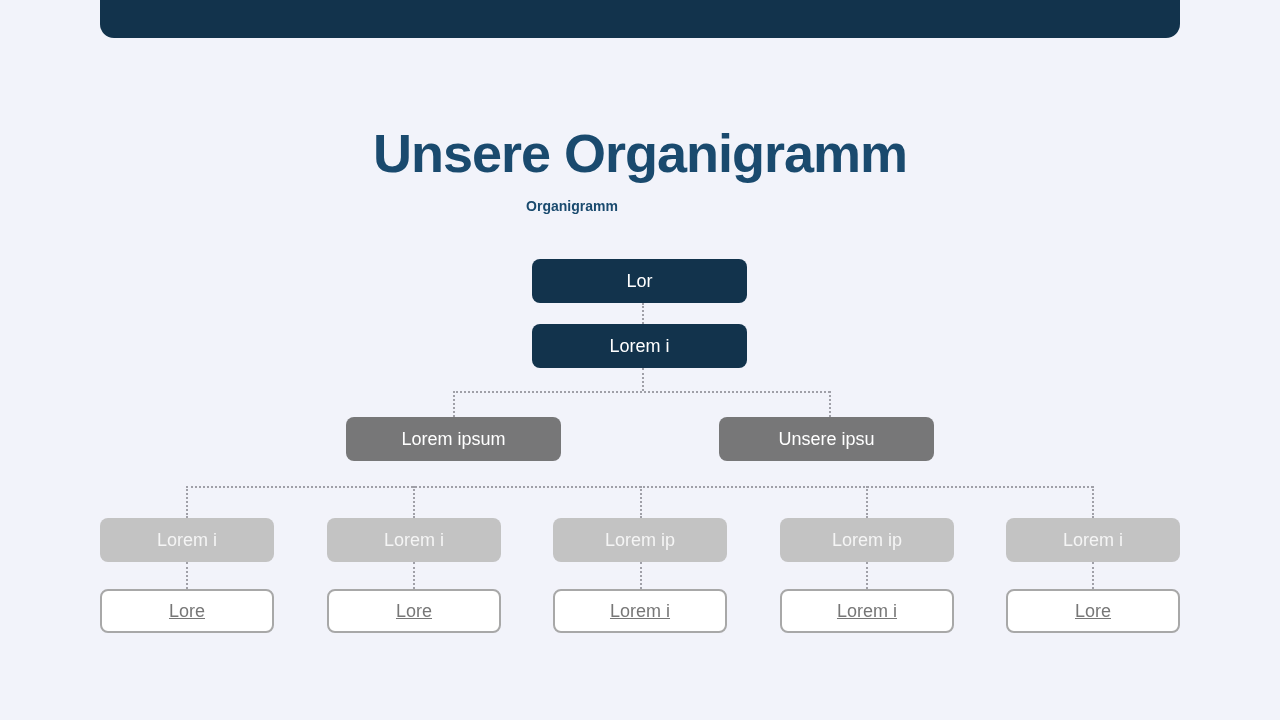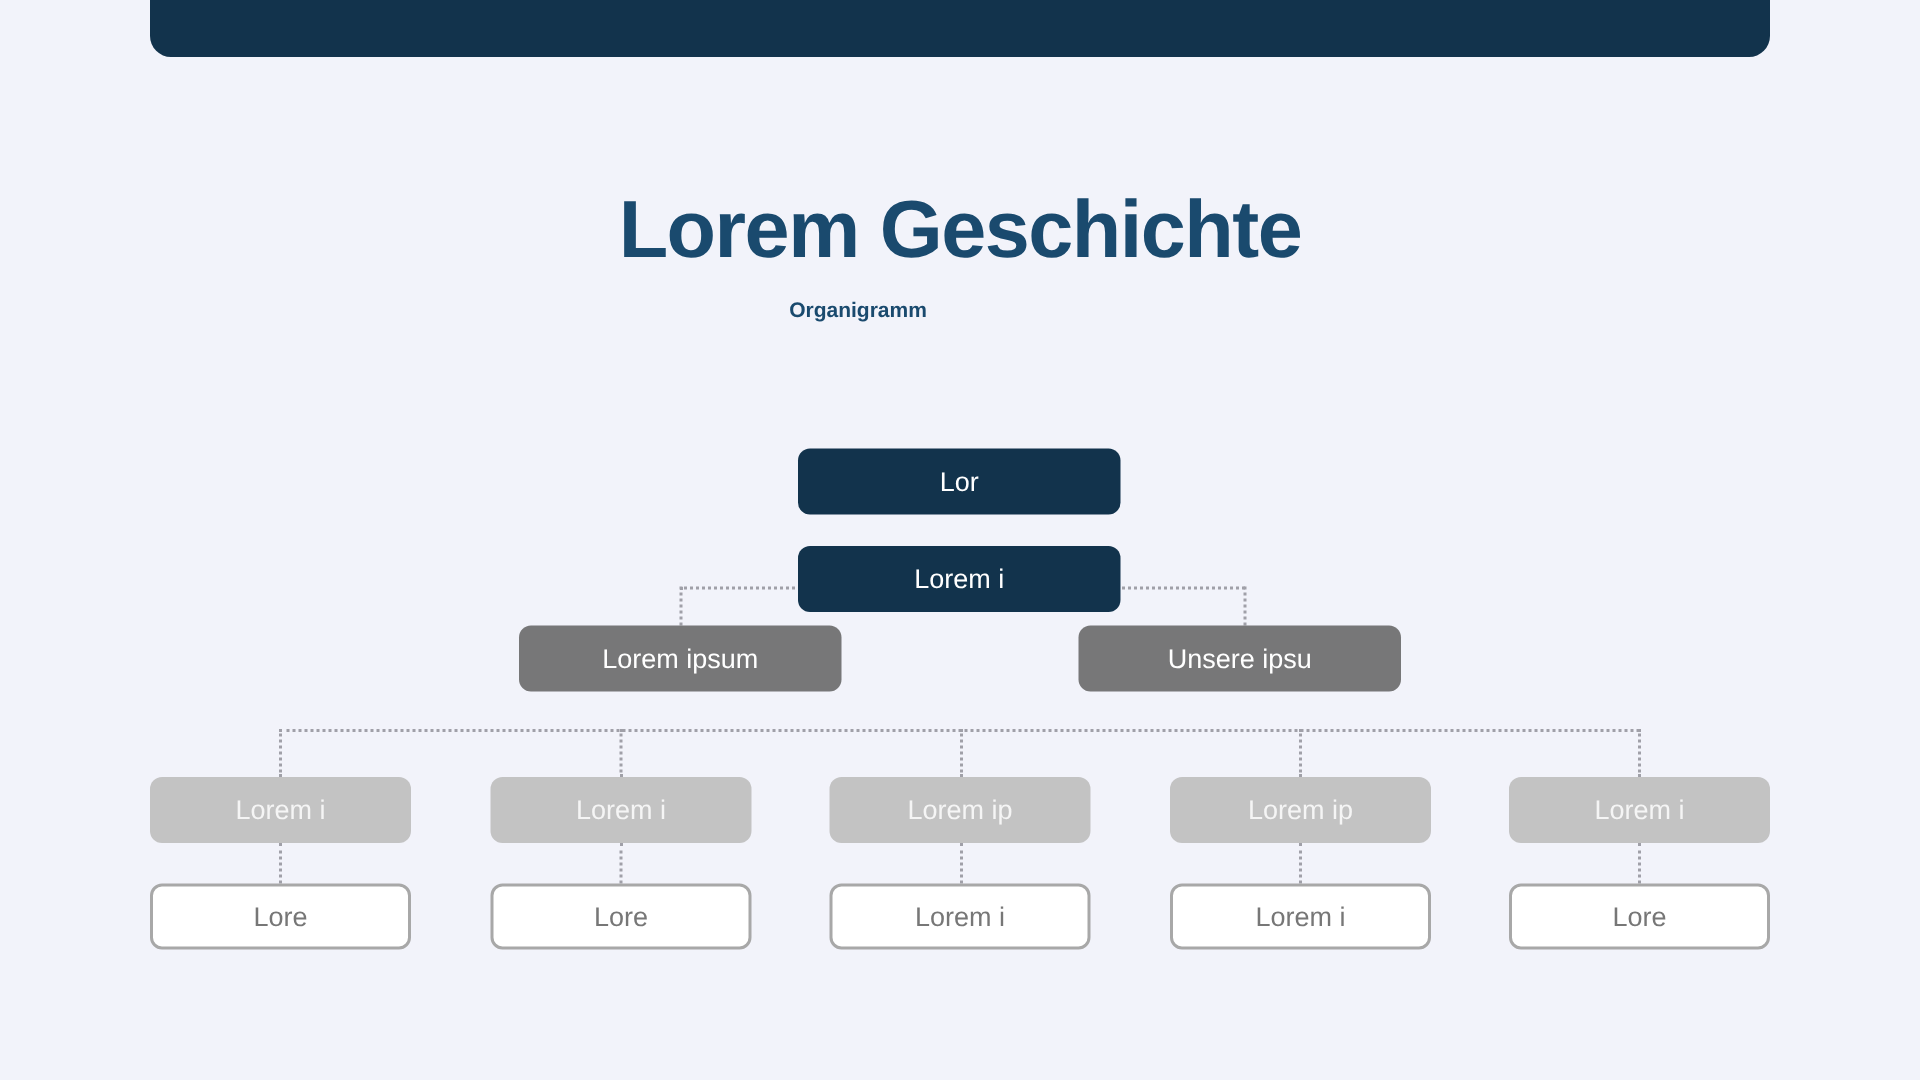--- a/index.html
+++ b/index.html
@@ -17,33 +17,33 @@
     font-size:54px; font-weight:bold; color:#1a4a6e; letter-spacing:-1px;
   }
   .subtitle {
     position:absolute; left:0; top:198px; width:1144px; text-align:center;
     font-size:14px; font-weight:bold; color:#1a4a6e;
   }
   .box {
     position:absolute; display:flex; align-items:center; justify-content:center;
     box-sizing:border-box; font-size:18px; border-radius:8px;
   }
-  .l1 { background:#12334c; color:#ffffff; width:215px; height:44px;margin-top:40px; }
+  .l1 { background:#12334c; color:#ffffff; width:215px; height:44px; }
   .l2 { background:#777778; color:#ffffff; width:215px; height:44px; }
   .l3 { background:#c3c3c3; color:#f5f5f5; width:174px; height:44px; }
-  .l4 { background:#ffffff; color:#777; width:174px; height:44px; border:2px solid #a8a8a8; }
+  .l4 { background:#ffffff; color:#777; width:174px; height:44px; border:2px solid #a8a8a8;text-decoration:underline; }
   .vline { position:absolute; width:0; border-left:2px dotted #a0a0a8; }
   .hline { position:absolute; height:0; border-top:2px dotted #a0a0a8; }
 </style>
 </head>
 <body>
 
 <div class="top-banner"></div>
 
-<div class="title">Lorem Geschichte</div>
+<div class="title">Unsere Organigramm</div>
 <div class="subtitle">Organigramm</div>
 
 <div class="vline" style="left:642px;top:303px;height:21px;"></div>
 <div class="vline" style="left:642px;top:368px;height:23px;"></div>
 <div class="hline" style="left:453px;top:391px;width:377px;"></div>
 <div class="vline" style="left:453px;top:391px;height:26px;"></div>
 <div class="vline" style="left:829px;top:391px;height:26px;"></div>
 
 <div class="hline" style="left:186px;top:486px;width:907px;"></div>
 <div class="vline" style="left:186px;top:486px;height:32px;"></div>

